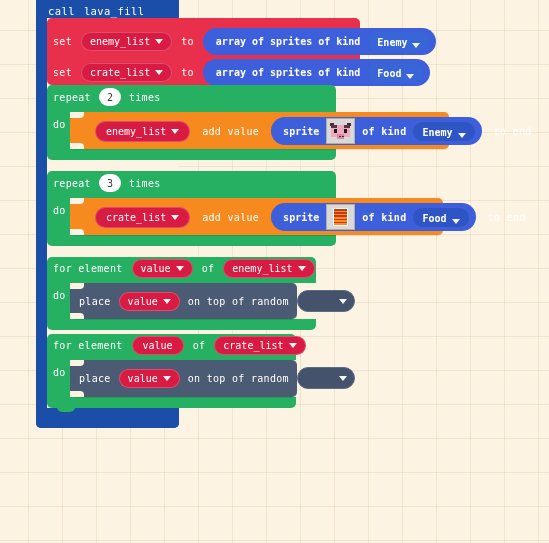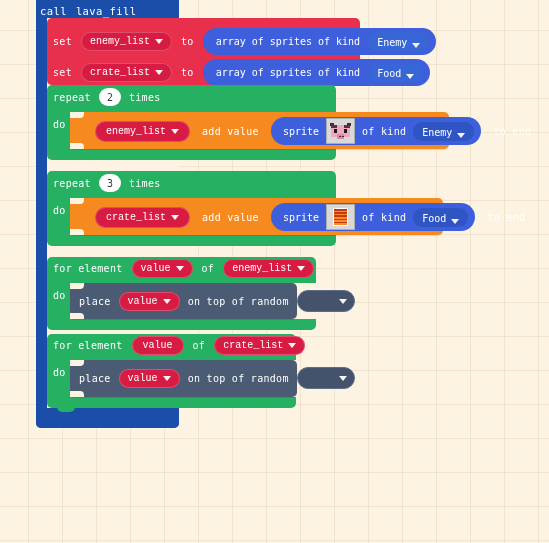--- a/index.html
+++ b/index.html
@@ -18,21 +18,21 @@
       linear-gradient(to right, rgba(214,190,160,.30) 1px, transparent 1px),
       linear-gradient(to bottom, rgba(214,190,160,.30) 1px, transparent 1px);
     background-size:34px 34px;
     background-position:-6px -4px;
   }
   .blk{position:absolute;box-sizing:border-box;}
   
   .fn-hat{
     left:36px;top:0px;width:143px;height:22px;
     background:#1a4ea8;border-radius:0 0 5px 0;
-    color:#fff;font-size:10.5px;line-height:22px;padding-left:4px;
+    color:#fff;font-size:10.5px;line-height:22px;padding-left:12px;
     letter-spacing:.4px;
   }
   .fn-hat .kw{margin-right:9px;}
   .fn-body{
     left:36px;top:18px;width:143px;height:410px;
     background:#1a4ea8;border-radius:0 0 5px 5px;
   }
   .fn-inner-mask{
     left:47px;top:18px;width:132px;height:392px;
     background:#fdf3e3;
@@ -44,32 +44,33 @@
     box-shadow:0 1px 0 rgba(0,0,0,.12);
   }
   .row{position:absolute;display:flex;align-items:center;}
   .lbl{color:#ffffff;font-size:10px;letter-spacing:.3px;white-space:nowrap;}
   
   .field{
     display:inline-flex;align-items:center;gap:5px;
     border-radius:11px;padding:3px 9px;height:19px;box-sizing:border-box;
     color:#fff;font-size:10px;white-space:nowrap;
   }
-  .field.var{background:#d81b43;box-shadow:inset 0 0 0 1px rgba(255,255,255,.22);font-family:Liberation Mono, monospace;}
+  .field.var{background:#d81b43;box-shadow:inset 0 0 0 1px rgba(255,255,255,.22);}
   .field.kind{background:#3866d6;align-items:flex-end;}
   .caret{
     width:0;height:0;border-left:4px solid transparent;border-right:4px solid transparent;
     border-top:5px solid #ffffff;opacity:.95;display:inline-block;
   }
   
   .reporter{
     display:inline-flex;align-items:center;gap:8px;
     background:#3d5fdb;border-radius:14px;height:27px;
     padding:0 7px 0 13px;color:#fff;font-size:10px;white-space:nowrap;
     box-sizing:border-box;
+    font-weight:bold;
   }
   
   .green{background:#25b062;border-radius:5px;position:absolute;}
   
   .orange{
     background:#f68a1e;border-radius:5px;position:absolute;
     box-shadow:0 1px 0 rgba(0,0,0,.10);
   }
   
   .slate{

